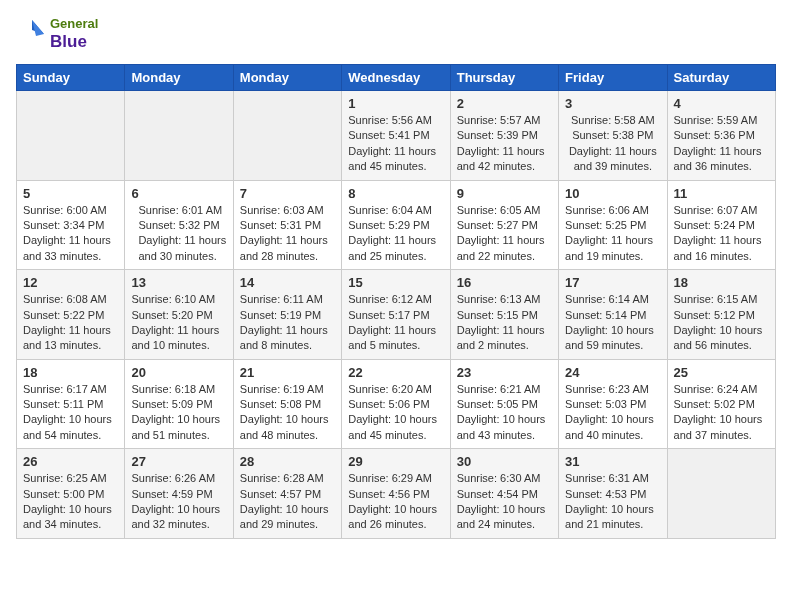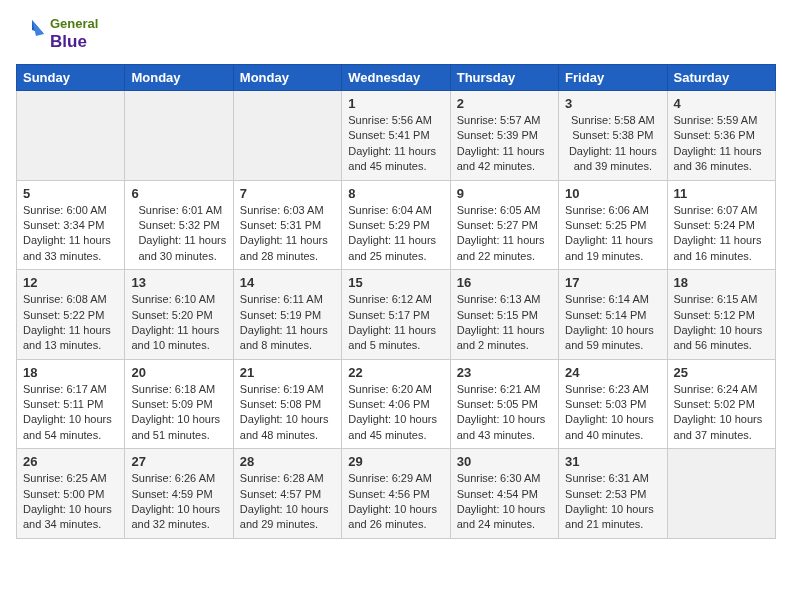--- a/index.html
+++ b/index.html
@@ -245,21 +245,21 @@
         </td>
         <td>
           <div class="day-num">21</div>
           <div class="day-info" style="white-space: pre-line;">Sunrise: 6:19 AM
 Sunset: 5:08 PM
 Daylight: 10 hours and 48 minutes.</div>
         </td>
         <td>
           <div class="day-num">22</div>
           <div class="day-info" style="white-space: pre-line;">Sunrise: 6:20 AM
-Sunset: 4:06 PM
+Sunset: 5:06 PM
 Daylight: 10 hours and 45 minutes.</div>
         </td>
         <td>
           <div class="day-num">23</div>
           <div class="day-info" style="white-space: pre-line;">Sunrise: 6:21 AM
 Sunset: 5:05 PM
 Daylight: 10 hours and 43 minutes.</div>
         </td>
         <td>
           <div class="day-num">24</div>
@@ -301,19 +301,19 @@
         </td>
         <td>
           <div class="day-num">30</div>
           <div class="day-info" style="white-space: pre-line;">Sunrise: 6:30 AM
 Sunset: 4:54 PM
 Daylight: 10 hours and 24 minutes.</div>
         </td>
         <td>
           <div class="day-num">31</div>
           <div class="day-info" style="white-space: pre-line;">Sunrise: 6:31 AM
-Sunset: 2:53 PM
+Sunset: 4:53 PM
 Daylight: 10 hours and 21 minutes.</div>
         </td>
         <td class="empty-cell"></td>
       </tr>
     </tbody>
 </table>
 
 </body></html>

